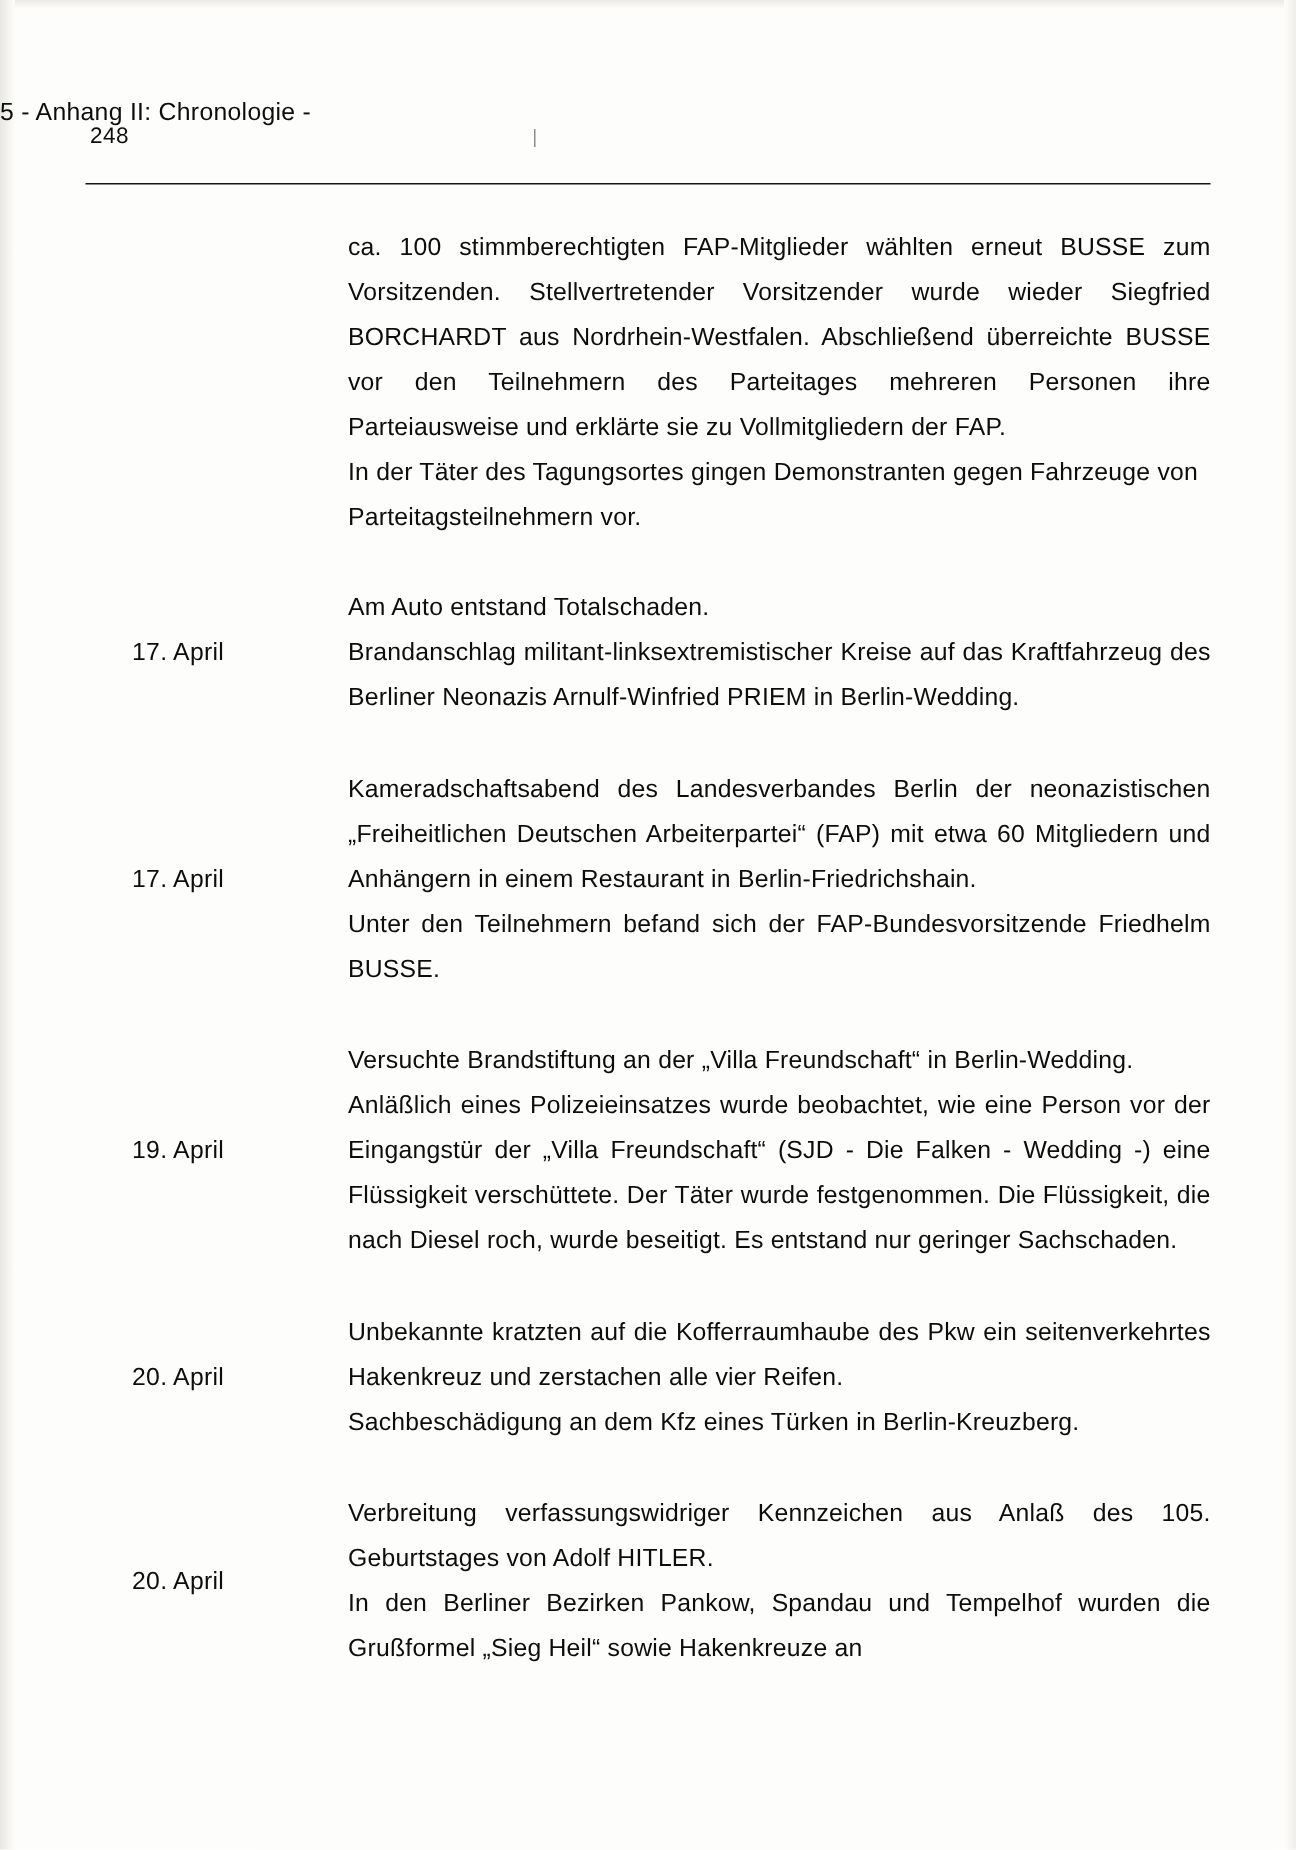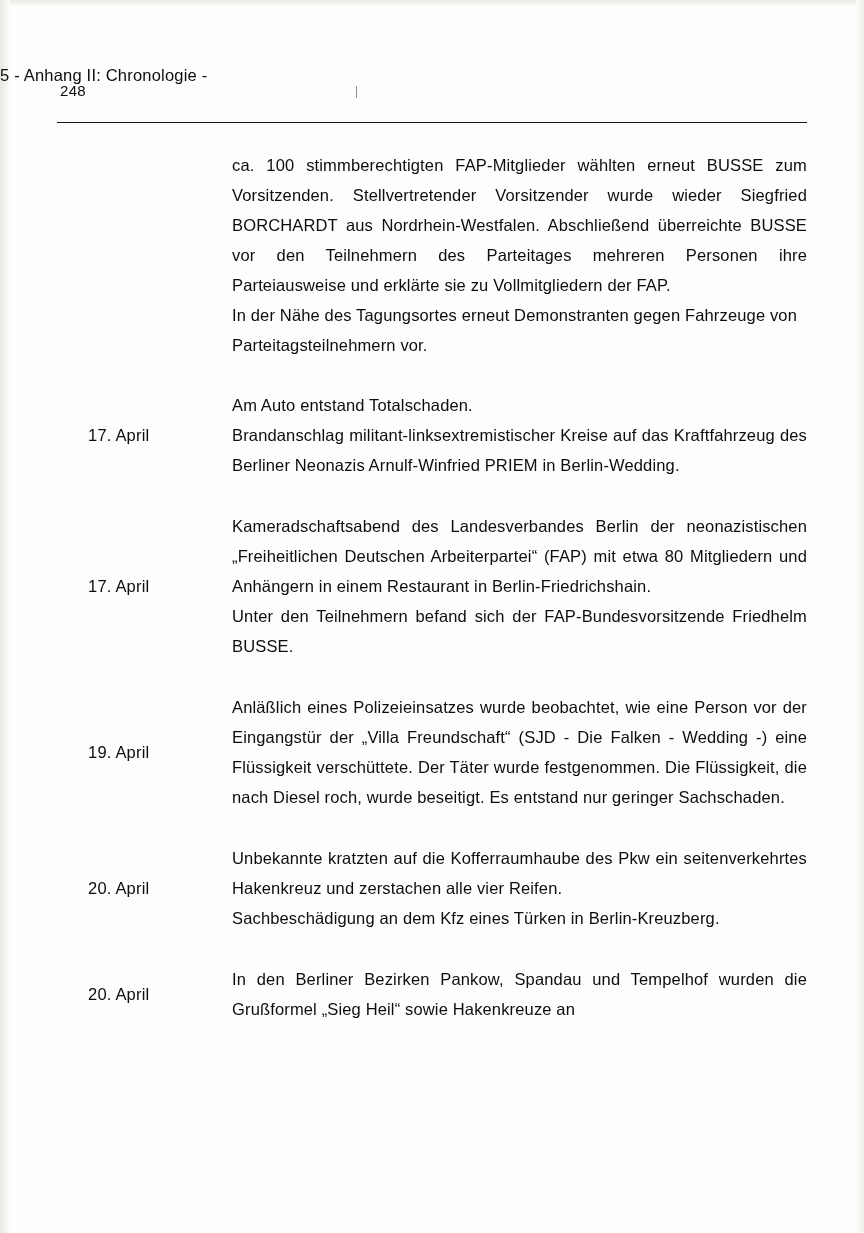--- a/index.html
+++ b/index.html
@@ -136,56 +136,58 @@
   </div>
   <div class="tick"></div>
   <div class="header-rule"></div>
 
   <div class="content">
 
     <div class="entry first">
       <div class="entry-date"></div>
       <div class="entry-body">
         <p class="para">ca. 100 stimmberechtigten FAP-Mitglieder wählten erneut BUSSE zum Vorsitzenden. Stellvertretender Vorsitzender wurde wieder Siegfried BORCHARDT aus Nordrhein-Westfalen. Abschließend überreichte BUSSE vor den Teilnehmern des Parteitages mehreren Personen ihre Parteiausweise und erklärte sie zu Vollmitgliedern der FAP.</p>
-        <p class="para nojust">In der Nähe des Tagungsortes erneut Demonstranten gegen Fahrzeuge von Parteitagsteilnehmern vor.</p>
+        <p class="para nojust">In der Täter des Tagungsortes gingen Demonstranten gegen Fahrzeuge von Parteitagsteilnehmern vor.</p>
       </div>
     </div>
 
     <div class="entry gap-lg">
       <div class="entry-date">17. April</div>
       <div class="entry-body">
         <p class="para nojust">Am Auto entstand Totalschaden.</p>
         <p class="para">Brandanschlag militant-linksextremistischer Kreise auf das Kraftfahrzeug des Berliner Neonazis Arnulf-Winfried PRIEM in Berlin-Wedding.</p>
       </div>
     </div>
 
     <div class="entry gap-lg">
       <div class="entry-date">17. April</div>
       <div class="entry-body">
-        <p class="para">Kameradschaftsabend des Landesverbandes Berlin der neonazistischen „Freiheitlichen Deutschen Arbeiterpartei“ (FAP) mit etwa 80 Mitgliedern und Anhängern in einem Restaurant in Berlin-Friedrichshain.</p>
+        <p class="para">Kameradschaftsabend des Landesverbandes Berlin der neonazistischen „Freiheitlichen Deutschen Arbeiterpartei“ (FAP) mit etwa 60 Mitgliedern und Anhängern in einem Restaurant in Berlin-Friedrichshain.</p>
         <p class="para">Unter den Teilnehmern befand sich der FAP-Bundesvorsitzende Friedhelm BUSSE.</p>
       </div>
     </div>
 
     <div class="entry gap-lg">
       <div class="entry-date">19. April</div>
       <div class="entry-body">
+        <p class="para">Versuchte Brandstiftung an der „Villa Freundschaft“ in Berlin-Wedding.</p>
         <p class="para">Anläßlich eines Polizeieinsatzes wurde beobachtet, wie eine Person vor der Eingangstür der „Villa Freundschaft“ (SJD - Die Falken - Wedding -) eine Flüssigkeit verschüttete. Der Täter wurde festgenommen. Die Flüssigkeit, die nach Diesel roch, wurde beseitigt. Es entstand nur geringer Sachschaden.</p>
       </div>
     </div>
 
     <div class="entry gap-lg">
       <div class="entry-date">20. April</div>
       <div class="entry-body">
         <p class="para">Unbekannte kratzten auf die Kofferraumhaube des Pkw ein seitenverkehrtes Hakenkreuz und zerstachen alle vier Reifen.</p>
         <p class="para">Sachbeschädigung an dem Kfz eines Türken in Berlin-Kreuzberg.</p>
       </div>
     </div>
 
     <div class="entry">
       <div class="entry-date">20. April</div>
       <div class="entry-body">
+        <p class="para">Verbreitung verfassungswidriger Kennzeichen aus Anlaß des 105. Geburtstages von Adolf HITLER.</p>
         <p class="para">In den Berliner Bezirken Pankow, Spandau und Tempelhof wurden die Grußformel „Sieg Heil“ sowie Hakenkreuze an</p>
       </div>
     </div>
 
   </div>
 </div>
 
 </body></html>

